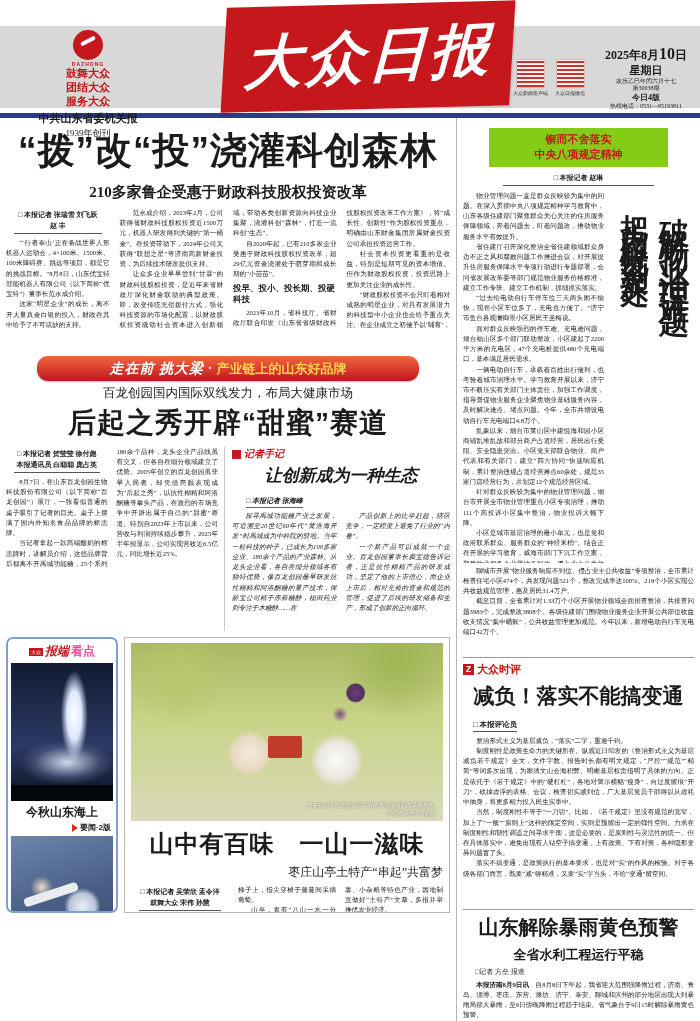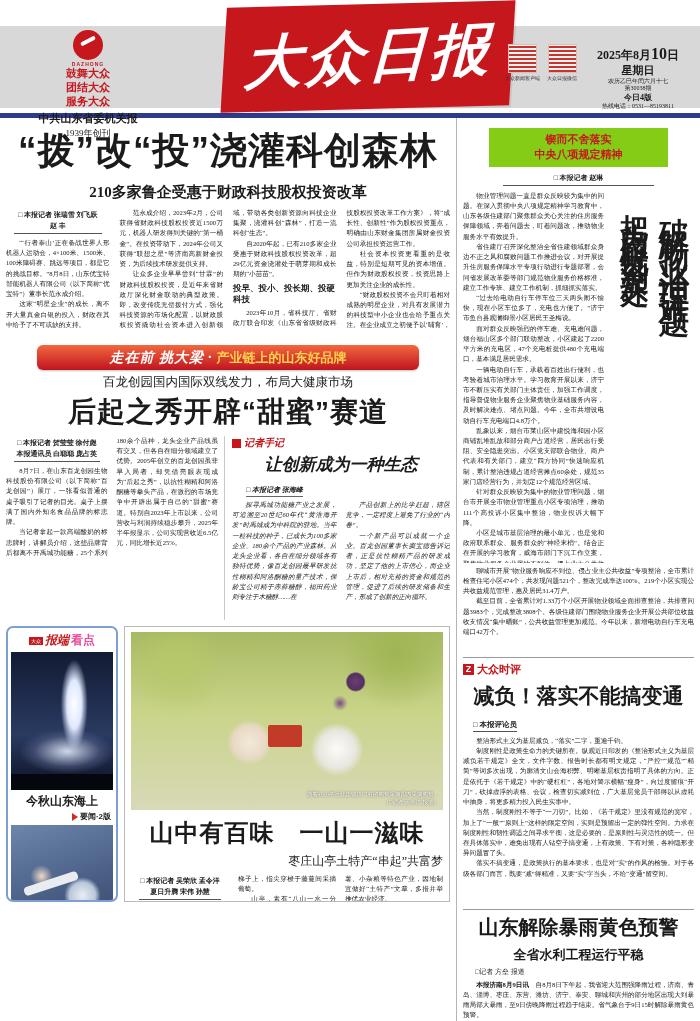--- a/index.html
+++ b/index.html
@@ -12,21 +12,21 @@
   .logo-mark{width:30px;height:30px;margin:0 auto 1px;border-radius:50%;background:#c5171c;position:relative;}
   .logo-mark:after{content:"";position:absolute;left:7px;top:9px;width:16px;height:4px;background:#fff;border-radius:2px;transform:rotate(-28deg);}
   .logo-en{font-size:5px;color:#c5171c;font-weight:bold;letter-spacing:1px;font-family:"Liberation Sans",sans-serif;}
   .slogan{color:#c5171c;font-weight:bold;font-size:11px;line-height:1.25;font-family:"Liberation Sans",sans-serif;}
   .org{font-size:11px;font-weight:bold;margin-top:3px;}
   .founded{font-size:9px;margin-top:1px;}
   .mast-title{position:absolute;left:224px;top:4px;width:288px;height:105px;background:#c5171c;
               transform:skewX(-5deg) rotate(-1.5deg);box-shadow:2px 2px 0 rgba(0,0,0,.08);
               display:flex;align-items:center;justify-content:center;}
   .mast-title span{color:#fff;font-size:58px;font-weight:bold;font-style:italic;letter-spacing:4px;transform:rotate(-2deg);}
-  .mast-right{position:absolute;right:8px;top:44px;display:flex;align-items:flex-start;gap:7px;}
+  .mast-right{position:absolute;right:0;top:44px;display:flex;align-items:center;gap:7px;}
   .qr-wrap{text-align:center;}
   .qr{width:27px;height:27px;margin:0 auto;border:1px solid #e2b9b4;
       background-image:repeating-linear-gradient(0deg,#c6342e 0 2px,#fdf3f2 2px 4px),repeating-linear-gradient(90deg,#c6342e 0 2px,rgba(255,255,255,0) 2px 5px);}
   .qr-label{font-size:5px;color:#333;margin-top:2px;white-space:nowrap;}
   .dateblock{text-align:center;line-height:1.25;width:108px;}
   .d1{font-size:12px;font-weight:bold;}
   .d1 b{font-size:16px;}
   .d2{font-size:11px;font-weight:bold;}
   .d3,.d4{font-size:6px;color:#222;}
   .d5{font-size:8px;font-weight:bold;}
@@ -39,21 +39,21 @@
   .bp{margin:0;text-indent:2em;text-align:justify;}
   .smalltext{font-size:6.6px;line-height:1.55;}
   .byline{font-size:7px;text-align:center;font-weight:bold;border-bottom:1px solid #555;padding-bottom:2px;margin:2px 8px 4px;line-height:1.5;}
   h1,h2,h3,h4{margin:0;font-family:"Liberation Sans",sans-serif;}
   
   .lead-headline{text-align:center;font-size:37px;font-weight:900;letter-spacing:1px;margin-top:8px;}
   .lead-sub{text-align:center;font-size:15px;font-weight:600;font-family:"Liberation Serif",serif;margin:7px 0 6px;}
   .cols4{column-count:4;column-gap:10px;height:128px;overflow:hidden;}
   .flow-sub{font-size:8.5px;font-weight:900;margin:3px 0;line-height:1.3;font-family:"Liberation Sans",sans-serif;}
   
-  .banner{margin:9px auto 3px;width:382px;height:25px;border-radius:6px;
+  .banner{margin:20px auto 3px;width:382px;height:25px;border-radius:11px;
           background:linear-gradient(180deg,#f2683e,#c01420);display:flex;align-items:center;justify-content:center;gap:4px;
           box-shadow:0 1px 2px rgba(0,0,0,.25);}
   .banner .b1{color:#fff;font-weight:bold;font-style:italic;font-size:14px;letter-spacing:1px;}
   .banner .b2{color:#ffd34d;font-weight:900;font-size:13px;font-family:"Liberation Sans",sans-serif;}
   .sweet-kicker{text-align:center;font-size:12.5px;margin:4px 0 2px;}
   .sweet-headline{text-align:center;font-size:28px;font-weight:900;letter-spacing:1px;}
   .sweet-body{display:flex;margin-top:5px;}
   .sweet-cols{width:212px;column-count:2;column-gap:9px;height:172px;overflow:hidden;}
   .rep-box{flex:1;border-left:1px solid #c9c9c9;margin-left:6px;padding-left:7px;font-style:italic;}
   .rep-tag{display:flex;align-items:center;gap:3px;}
@@ -258,21 +258,21 @@
             <div class="caption">
               <div>游客在山亭区北庄镇洪门村的葡萄采摘园内采摘葡萄。</div>
               <div>（□记者 孟令洋 报道）</div>
             </div>
           </div>
           <h2 class="grape-headline">山中有百味　一山一滋味</h2>
           <p class="grape-kicker">枣庄山亭土特产“串起”共富梦</p>
           <div class="cols3 smalltext">
             <div class="byline">
               <div>□ 本报记者 吴荣欣 孟令洋</div>
-              <div>夏日升腾 宋伟 孙慧</div>
+              <div>鼓舞大众 宋伟 孙慧</div>
             </div>
             <div>
                 <p class="bp">夏日升腾，阳光穿透层叠枝叶，枣庄市山亭区北庄镇洪门村的葡萄架下明亮起来。</p>
                 <p class="bp">“咱洪门葡萄远近有名，一到收获季，山前山后游人如织，游客们摘葡萄、吃地锅鸡、买特色农产品。”村民王广志弓着腰站在梯子上，指尖穿梭于藤蔓间采摘葡萄。</p>
                 <p class="bp">山亭，素有“八山一水一分田”之称，全区林木绿化覆盖率达58.2%，有96座大中小型水库、136条河流，是国家重点生态功能区。“发展乡村产业是乡村全面振兴的重要根基。”山亭区委书记王德海说，要大力发展特色农业、精品农业、数字农业、休闲农业，依托大樱桃、优质枣、甘薯、小杂粮等特色产业，因地制宜做好“土特产”文章，多措并举推优农业经济。</p>
                 <p class="bp">洪门村葡萄架下，藏着山亭“土特产”的致富密码。沿着蜿蜒山路走进村子，2000余亩葡萄田沿着山势铺展，阳光玫瑰、巨峰等四大系列40多个品种错落有致。老人採摘葡萄，家门口石墙上摆放着自家酿造的葡萄酒、鸡蛋等。“村里200多户，户户种葡萄，发展葡萄采摘园300余处，还发展起了采摘游。”村支书吕奉旦说。</p>
               </div>
           </div>
         </article>
       </div>

